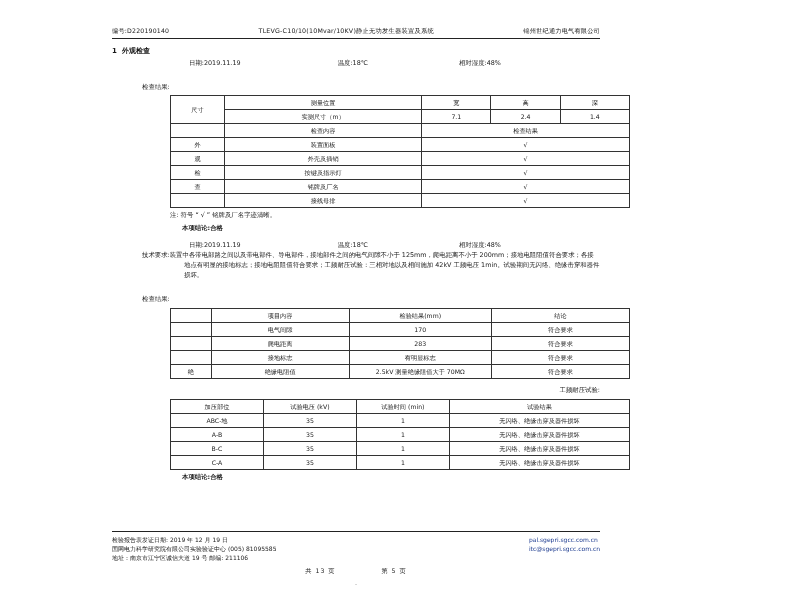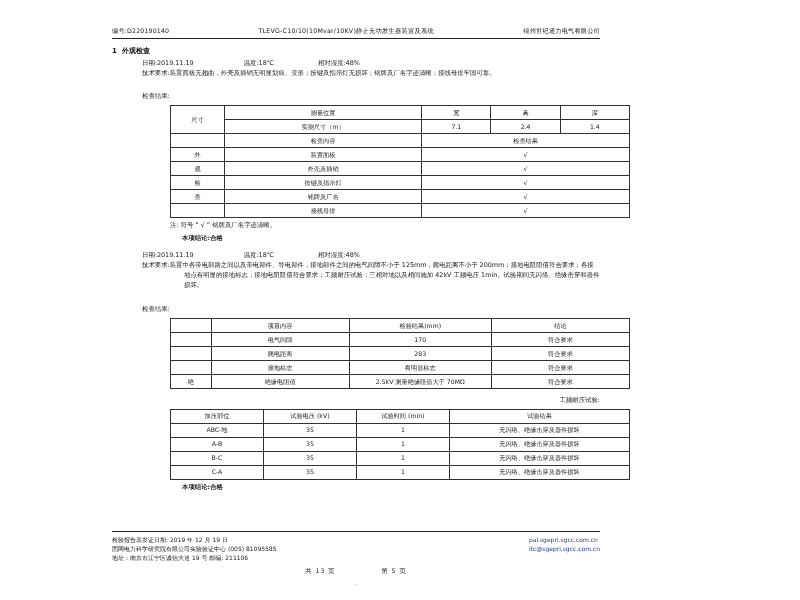--- a/index.html
+++ b/index.html
@@ -33,21 +33,21 @@
 
   .sec{margin-top:7px;}
   .sec-title{
     font-size:7px;
     font-weight:bold;
     margin-bottom:2px;
   }
   .sec-title .num{margin-right:5px;}
   .body{padding-left:30px;}
   .row{display:block;white-space:nowrap;}
-  .lbl{display:inline-block;}
+  .lbl{display:inline-block;margin-left:47px;}
   .gap-a{display:inline-block;width:46px;}
   .gap-b{display:inline-block;width:40px;}
   .hang{
     padding-left:42px;
     text-indent:-42px;
     white-space:normal;
     max-width:470px;
   }
   .chk{margin-top:14px;}
 
@@ -124,23 +124,20 @@
       <span class="num">1</span><span>外观检查</span>
     </div>
     <div class="body">
       <div class="row">
         <span class="lbl">日期:</span><span>2019.11.19</span>
         <span class="gap-a"></span>
         <span class="lbl">温度:</span><span>18℃</span>
         <span class="gap-b"></span>
         <span class="lbl">相对湿度:</span><span>48%</span>
       </div>
-      <div class="hang">
-        <span>技术要求:</span><span>装置面板无翘曲，外壳及插销无明显划痕、变形；按键及指示灯无损坏；铭牌及厂名字迹清晰；接线母排牢固可靠。</span>
-      </div>
       <div class="chk">检查结果:</div>
 
       <table class="t1">
         <tbody>
             <tr>
           <td class="c1" rowspan="2">尺寸</td>
           <td class="c2">测量位置</td>
           <td class="c3">宽</td>
           <td class="c4">高</td>
           <td class="c5">深</td>

